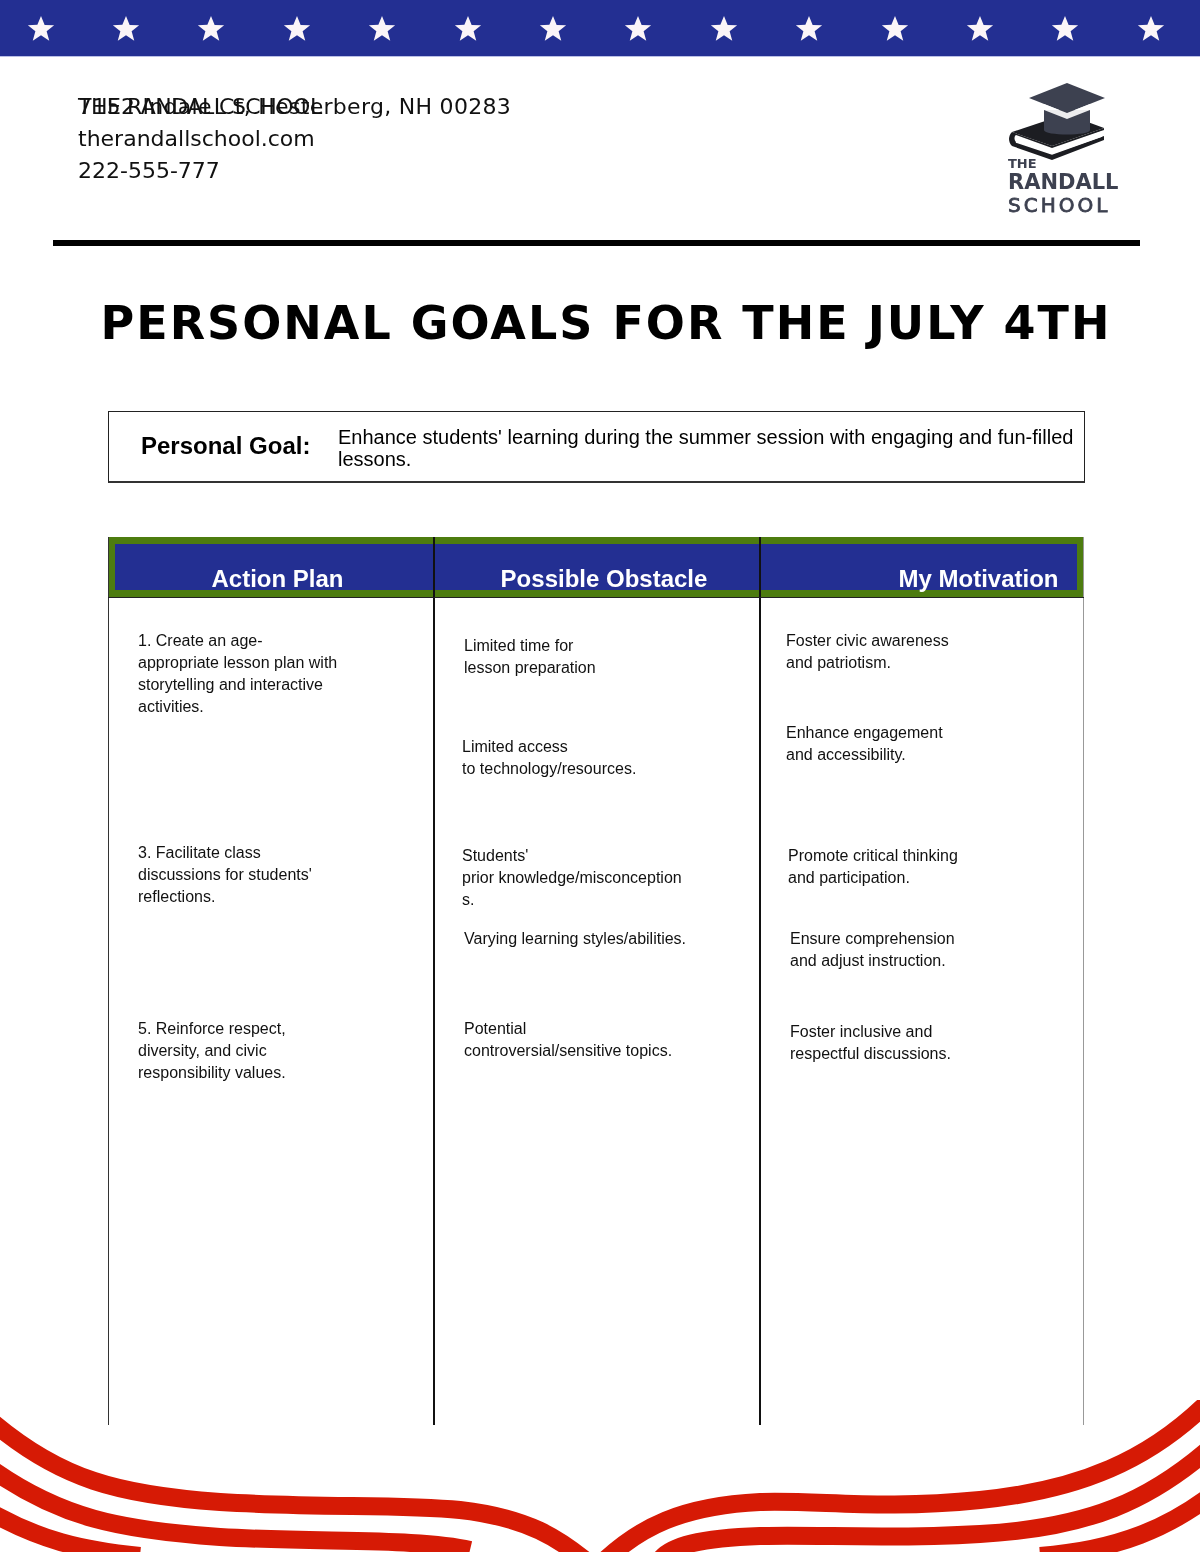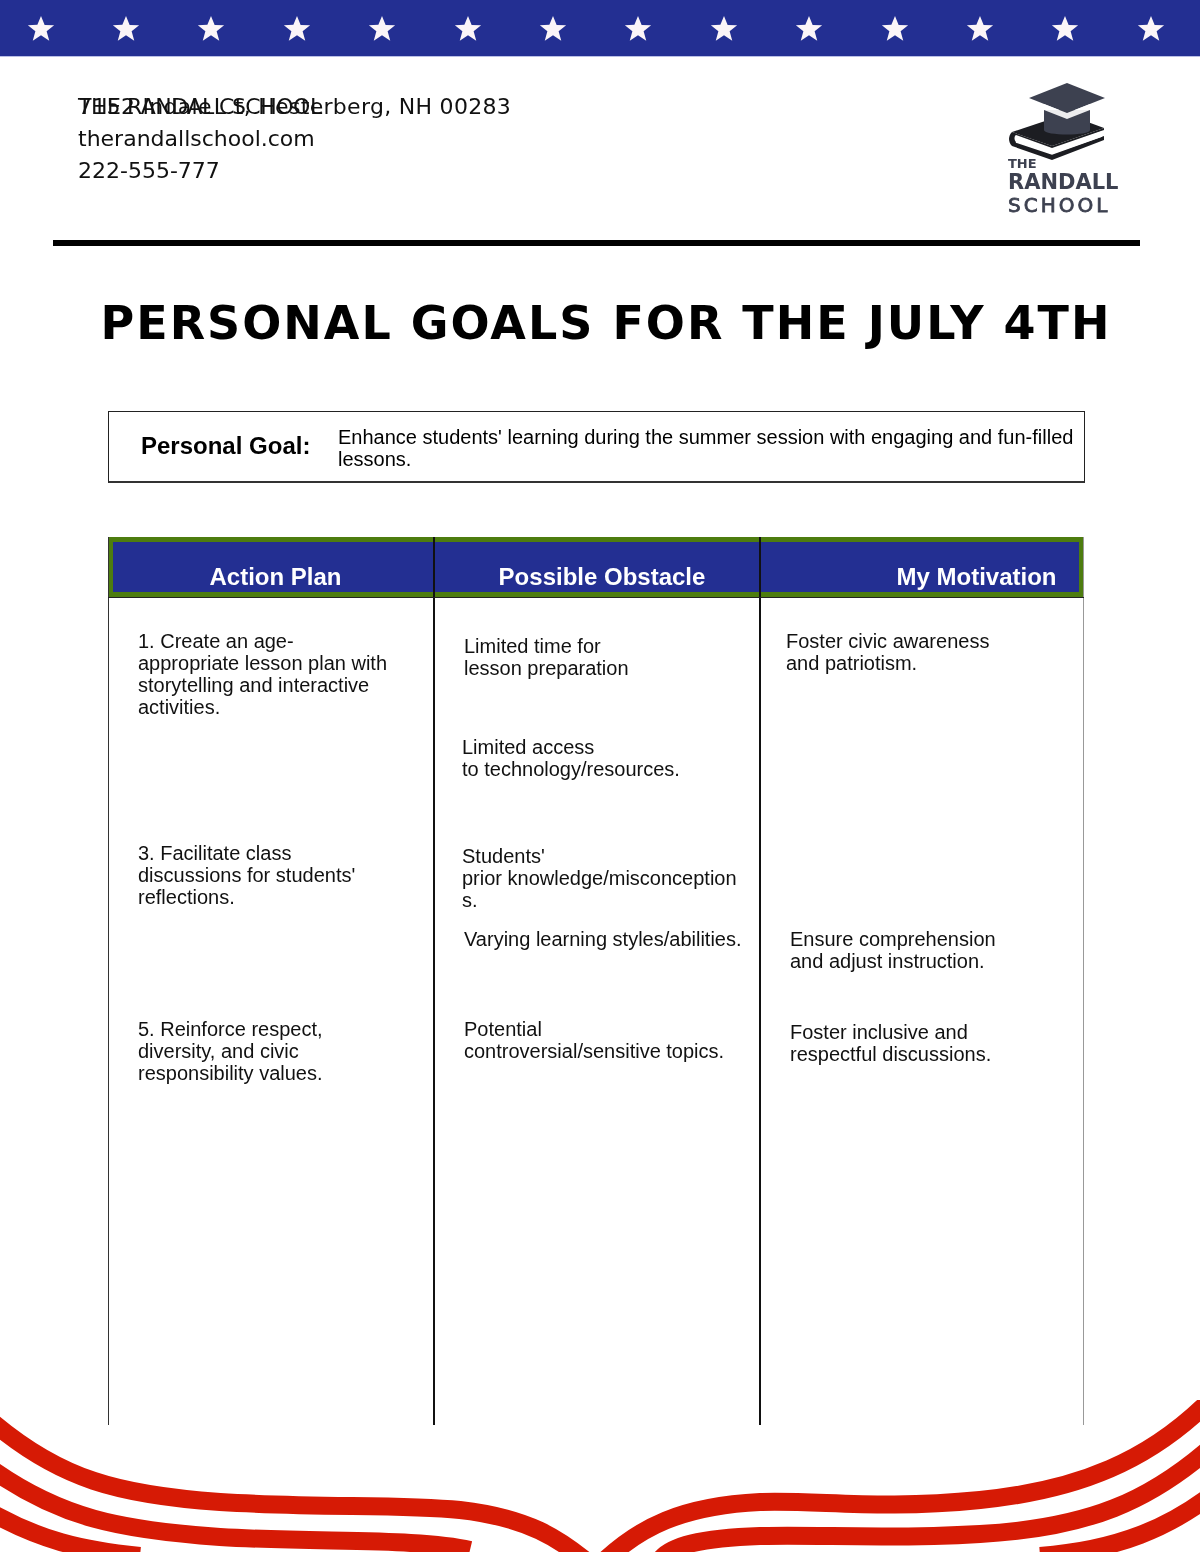--- a/index.html
+++ b/index.html
@@ -39,28 +39,28 @@
   .goal-box {
     position: absolute; left: 108px; top: 411px; width: 975px; height: 69px;
     border: 1px solid #222; border-bottom: 2px solid #333; background: #fff;
   }
   .goal-label { position: absolute; left: 32px; top: 20px; font-size: 24px; font-weight: bold; color: #000; }
   .goal-text { position: absolute; left: 229px; top: 14px; width: 740px; font-size: 20px; line-height: 22px; color: #000; }
 
   .table { position: absolute; left: 108px; top: 537px; width: 976px; height: 888px; }
   .thead {
     position: absolute; left: 0; top: 0; width: 976px; height: 60px; background: #232f92;
-    border: 5px solid #4d7c0f; box-sizing: border-box;
+    border: 7px solid #4d7c0f; box-sizing: border-box;
   }
   .th {
     position: absolute; top: 0; height: 60px; line-height: 70px; text-align: center;
     color: #fff; font-weight: bold; font-size: 24px;
   }
   .vline { position: absolute; top: 0; width: 2px; background: #111; }
-  .col-text { position: absolute; font-size: 20px; line-height: 22px; color: #111; white-space: pre-line; }
+  .col-text { position: absolute; font-size: 16px; line-height: 22px; color: #111; white-space: pre-line; }
 
   .waves { position: absolute; left: 0; top: 1400px; width: 1200px; height: 152px; }
 </style>
 </head>
 <body>
 
 <div class="star-band">
   <div class="star" style="left:26px">
       <svg viewBox="0 0 24 24">
         <path d="M12 1.5l2.9 7.2 7.6.3-6 4.8 2.1 7.5L12 17l-6.6 4.3 2.1-7.5-6-4.8 7.6-.3z" fill="#fbf5f8"></path>
@@ -199,20 +199,24 @@
 to technology/resources.</div>
   <div class="col-text" style="left:354px;top:308px">Students'
 prior knowledge/misconception
 s.</div>
   <div class="col-text" style="left:356px;top:391px">Varying learning styles/abilities.</div>
   <div class="col-text" style="left:356px;top:481px">Potential
 controversial/sensitive topics.</div>
 
   <div class="col-text" style="left:678px;top:93px">Foster civic awareness
 and patriotism.</div>
+  <div class="col-text" style="left:678px;top:185px">Enhance engagement
+and accessibility.</div>
+  <div class="col-text" style="left:680px;top:308px">Promote critical thinking
+and participation.</div>
   <div class="col-text" style="left:682px;top:391px">Ensure comprehension
 and adjust instruction.</div>
   <div class="col-text" style="left:682px;top:484px">Foster inclusive and
 respectful discussions.</div>
 </div>
 
 <svg class="waves" viewBox="0 0 1200 152" preserveAspectRatio="none">
   <g fill="none" stroke="#d61a05" stroke-width="18">
 
     <path d="M-10 20 C60 80 120 95 220 102 C320 108 400 104 460 110 C530 118 560 140 585 160"></path>

